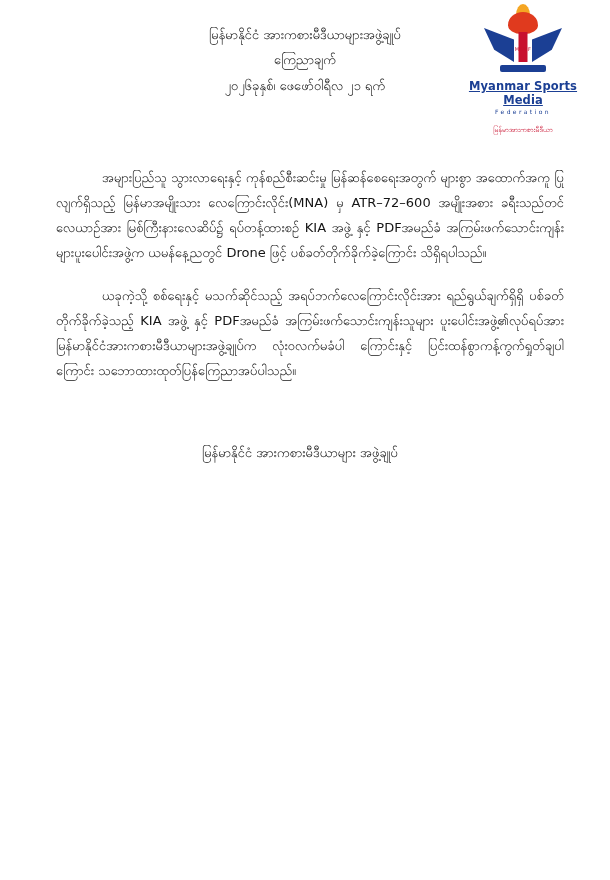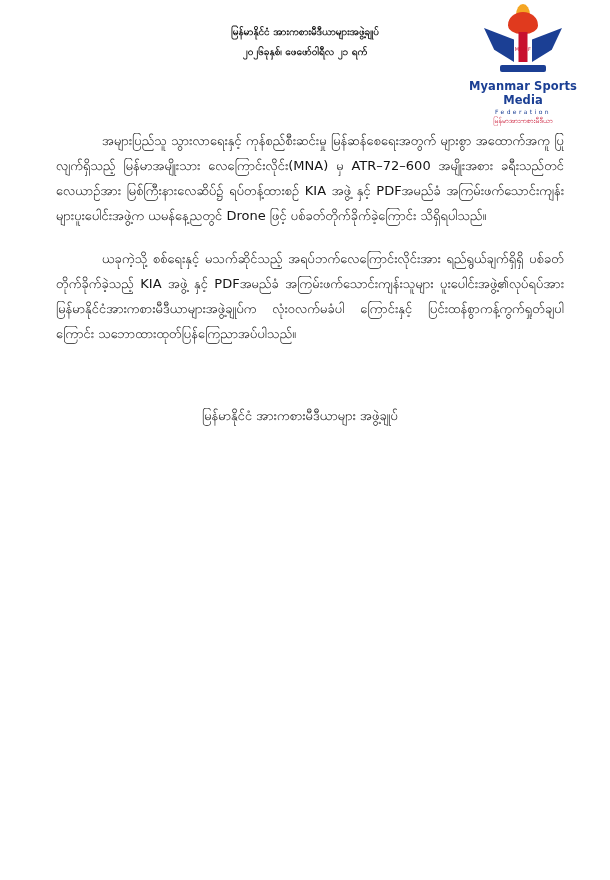--- a/index.html
+++ b/index.html
@@ -99,42 +99,42 @@
     color: #c8102e;
     letter-spacing: .5px;
   }
   .logo-title {
     font-family: "DejaVu Sans", "Liberation Sans", sans-serif;
     font-size: 11.5px;
     font-weight: bold;
     color: #1b3f94;
     margin-top: 1px;
     letter-spacing: .1px;
+    text-decoration: underline;
   }
   .logo-sub {
     font-size: 6px;
     color: #1b3f94;
     letter-spacing: 2.4px;
     margin-top: 1px;
   }
   .logo-mm {
     font-size: 7px;
     color: #c8102e;
-    margin-top: 1px;
+    margin-top: 10px;
   }
   
   .header {
     text-align: center;
     padding-top: 8px;
   }
   .header .line {
-    font-size: 10px;
+    font-size: 13px;
     line-height: 1.95;
     color: #141414;
-    font-weight: bold;
   }
   
   .body {
     margin-top: 68px;
     padding: 0 12px 0 14px;
   }
   .para {
     font-size: 13px;
     line-height: 1.92;
     text-align: justify;
@@ -166,20 +166,21 @@
       <div class="logo-ribbon">MSMF</div>
       <div class="logo-base"></div>
     </div>
     <div class="logo-title">Myanmar Sports Media</div>
     <div class="logo-sub">Federation</div>
     <div class="logo-mm">မြန်မာအားကစားမီဒီယာ</div>
   </div>
 
   <div class="header">
     <div class="line">မြန်မာနိုင်ငံ အားကစားမီဒီယာများအဖွဲ့ချုပ်</div>
+    <div class="line">ကြေညာချက်</div>
     <div class="line">၂၀၂၆ခုနှစ်၊ ဖေဖော်ဝါရီလ ၂၁ ရက်</div>
   </div>
 
   <div class="body">
     <p class="para">အများပြည်သူ သွားလာရေးနှင့် ကုန်စည်စီးဆင်းမှု မြန်ဆန်စေရေးအတွက် များစွာ အထောက်အကူ ပြုလျက်ရှိသည့် မြန်မာအမျိုးသား လေကြောင်းလိုင်း(MNA) မှ ATR–72–600 အမျိုးအစား ခရီးသည်တင် လေယာဉ်အား မြစ်ကြီးနားလေဆိပ်၌ ရပ်တန့်ထားစဉ် KIA အဖွဲ့ နှင့် PDFအမည်ခံ အကြမ်းဖက်သောင်းကျန်းများပူးပေါင်းအဖွဲ့က ယမန်နေ့ညတွင် Drone ဖြင့် ပစ်ခတ်တိုက်ခိုက်ခဲ့ကြောင်း သိရှိရပါသည်။</p>
     <p class="para">ယခုကဲ့သို့ စစ်ရေးနှင့် မသက်ဆိုင်သည့် အရပ်ဘက်လေကြောင်းလိုင်းအား ရည်ရွယ်ချက်ရှိရှိ ပစ်ခတ်တိုက်ခိုက်ခဲ့သည့် KIA အဖွဲ့ နှင့် PDFအမည်ခံ အကြမ်းဖက်သောင်းကျန်းသူများ ပူးပေါင်းအဖွဲ့၏လုပ်ရပ်အား မြန်မာနိုင်ငံအားကစားမီဒီယာများအဖွဲ့ချုပ်က လုံးဝလက်မခံပါ ကြောင်းနှင့် ပြင်းထန်စွာကန့်ကွက်ရှုတ်ချပါကြောင်း သဘောထားထုတ်ပြန်ကြေညာအပ်ပါသည်။</p>
   </div>
 
   <div class="sign">မြန်မာနိုင်ငံ အားကစားမီဒီယာများ အဖွဲ့ချုပ်</div>
 

